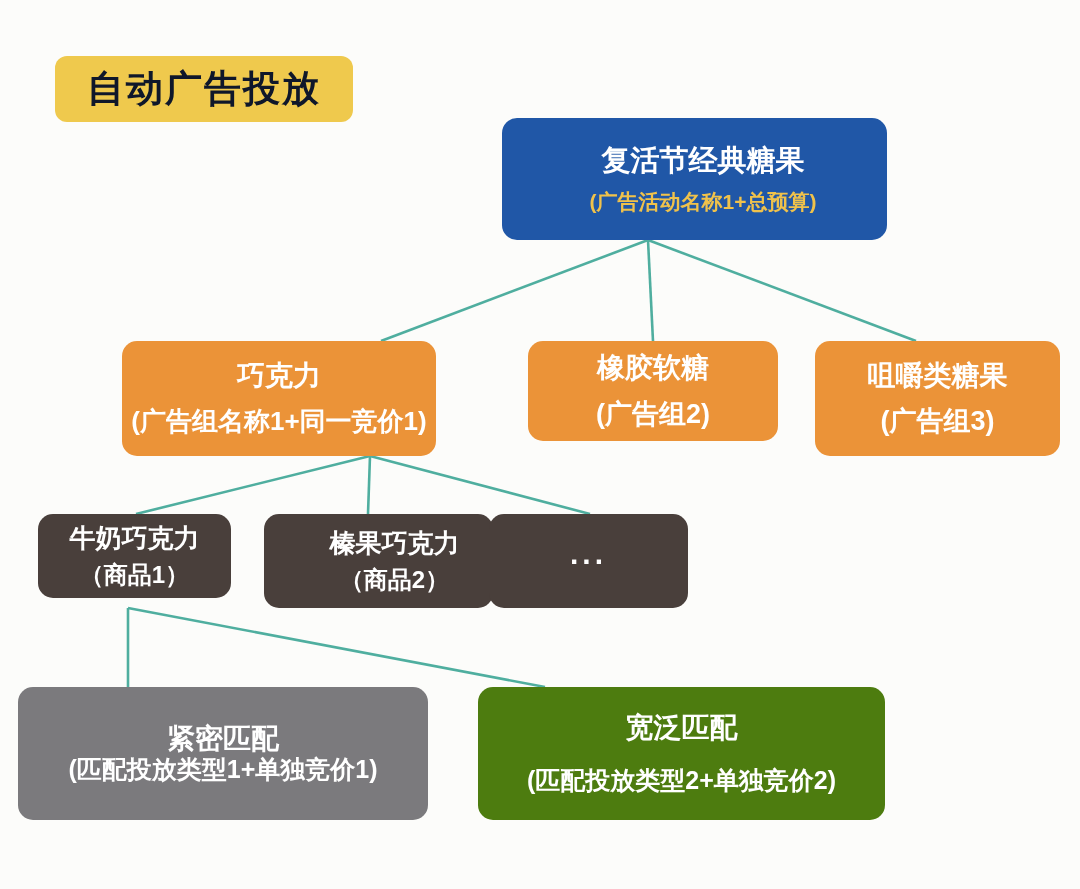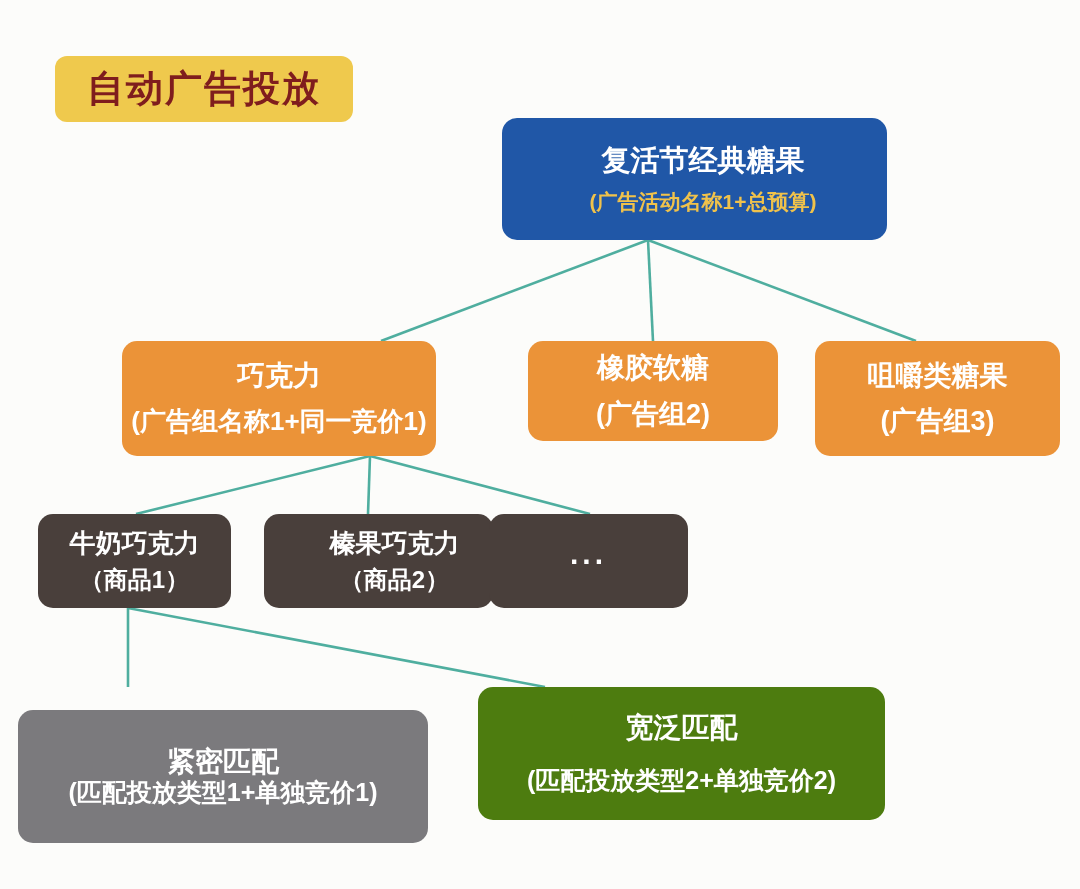--- a/index.html
+++ b/index.html
@@ -5,49 +5,49 @@
   html,body{margin:0;padding:0;}
   body{
     width:1080px;height:889px;position:relative;overflow:hidden;
     background:#fcfcfa;
     font-family:"Liberation Sans","DejaVu Sans",sans-serif;
   }
   #connectors{position:absolute;left:0;top:0;z-index:0;}
   .badge{
     position:absolute;left:55px;top:56px;width:298px;height:66px;
     border-radius:12px;display:flex;align-items:center;justify-content:center;
-    color:#7f1d1d;font-size:37px;font-weight:bold;letter-spacing:2px;z-index:1;
+    color:#0f172a;font-size:37px;font-weight:bold;letter-spacing:2px;z-index:1;
   }
   .node{
     position:absolute;z-index:1;border-radius:15px;
     display:flex;flex-direction:column;align-items:center;justify-content:center;
     color:#ffffff;font-weight:bold;text-align:center;line-height:1.15;
   }
   .node .title{white-space:nowrap;}
   .node .subtitle{white-space:nowrap;}
 
   .node-campaign{left:502px;top:118px;width:368px;height:122px;gap:13px;}
   .node-campaign .title{font-size:29px;}
   .node-campaign .subtitle{font-size:21px;}
 
   .node-adg1{left:122px;top:341px;width:314px;height:115px;gap:14px;}
   .node-adg2{left:528px;top:341px;width:250px;height:100px;gap:14px;}
   .node-adg3{left:815px;top:341px;width:245px;height:115px;gap:14px;}
   .node-adg1 .title,.node-adg2 .title,.node-adg3 .title{font-size:28px;}
   .node-adg1 .subtitle{font-size:26px;}
   .node-adg2 .subtitle,.node-adg3 .subtitle{font-size:27px;}
 
-  .node-prod1{left:38px;top:514px;width:193px;height:94px;gap:7px;}
+  .node-prod1{left:38px;top:514px;width:193px;height:84px;gap:7px;}
   .node-prod2{left:264px;top:514px;width:197px;height:94px;gap:7px;}
   .node-prod3{left:489px;top:514px;width:199px;height:94px;}
   .node-prod1 .title,.node-prod2 .title{font-size:26px;}
   .node-prod1 .subtitle,.node-prod2 .subtitle{font-size:24px;}
   .node-prod3 .title{font-size:30px;letter-spacing:4px;line-height:0.4;padding-bottom:14px;}
 
-  .node-match1{left:18px;top:687px;width:410px;height:133px;margin-top:23px;}
+  .node-match1{left:18px;top:687px;width:410px;height:133px;}
   .node-match2{left:478px;top:687px;width:407px;height:133px;gap:22px;}
   .node-match1 .title,.node-match2 .title{font-size:28px;}
   .node-match1 .subtitle,.node-match2 .subtitle{font-size:25px;}
 </style>
 </head>
 <body>
 
 <svg id="connectors" width="1080" height="889" viewBox="0 0 1080 889">
   <g fill="none" stroke-width="2.6" stroke="#4fae9f">
     <line x1="648" y1="240" x2="381" y2="341"></line>

